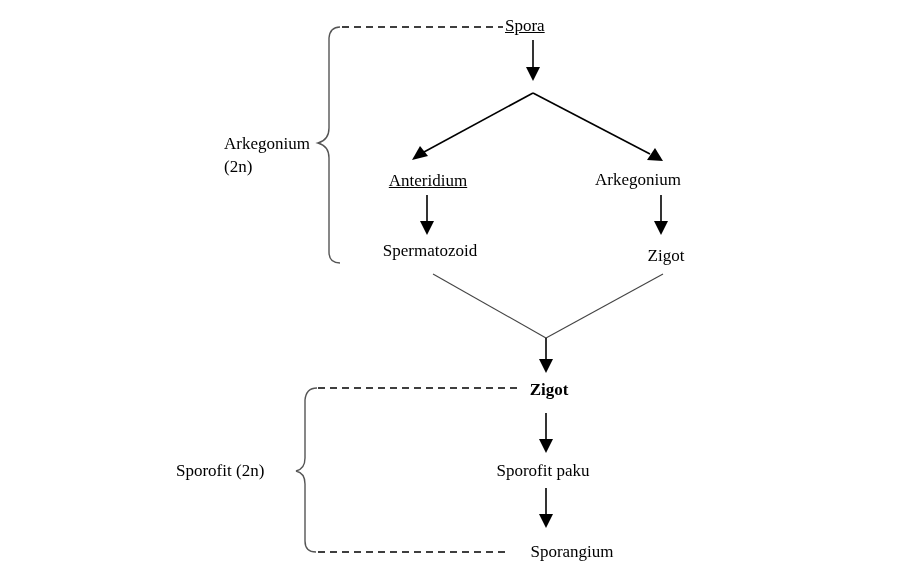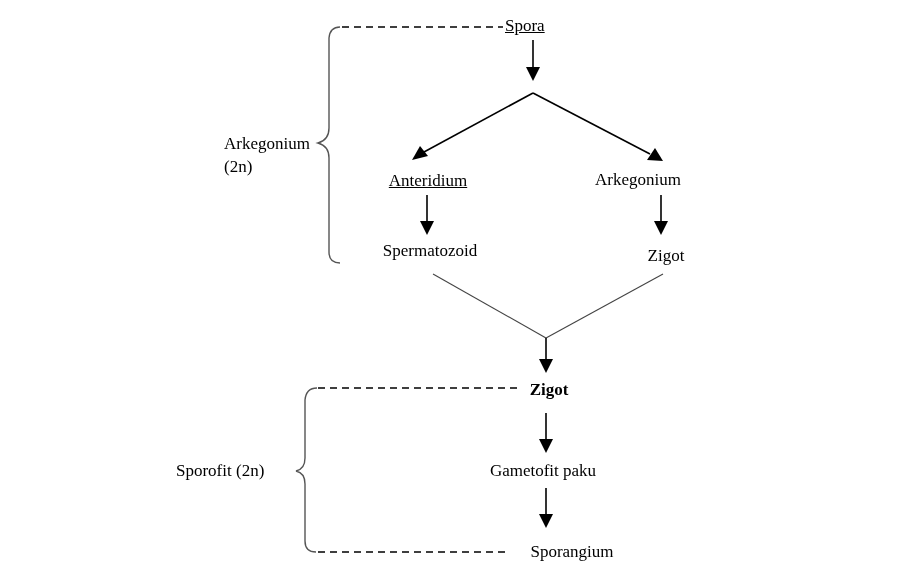--- a/index.html
+++ b/index.html
@@ -69,14 +69,14 @@
 <div class="lbl center" style="left:428px; top:172px;text-decoration:underline;">Anteridium</div>
 <div class="lbl center" style="left:638px; top:171px;">Arkegonium</div>
 
 <div class="lbl center" style="left:430px; top:242px;">Spermatozoid</div>
 <div class="lbl center" style="left:666px; top:247px;">Zigot</div>
 
 <div class="lbl center" style="left:549px; top:381px;font-weight:bold;">Zigot</div>
 
 <div class="lbl" style="left:176px; top:462px;">Sporofit (2n)</div>
 
-<div class="lbl center" style="left:543px; top:462px;">Gametofit paku</div>
+<div class="lbl center" style="left:543px; top:462px;">Sporofit paku</div>
 <div class="lbl center" style="left:572px; top:543px;">Sporangium</div>
 
 </body></html>

